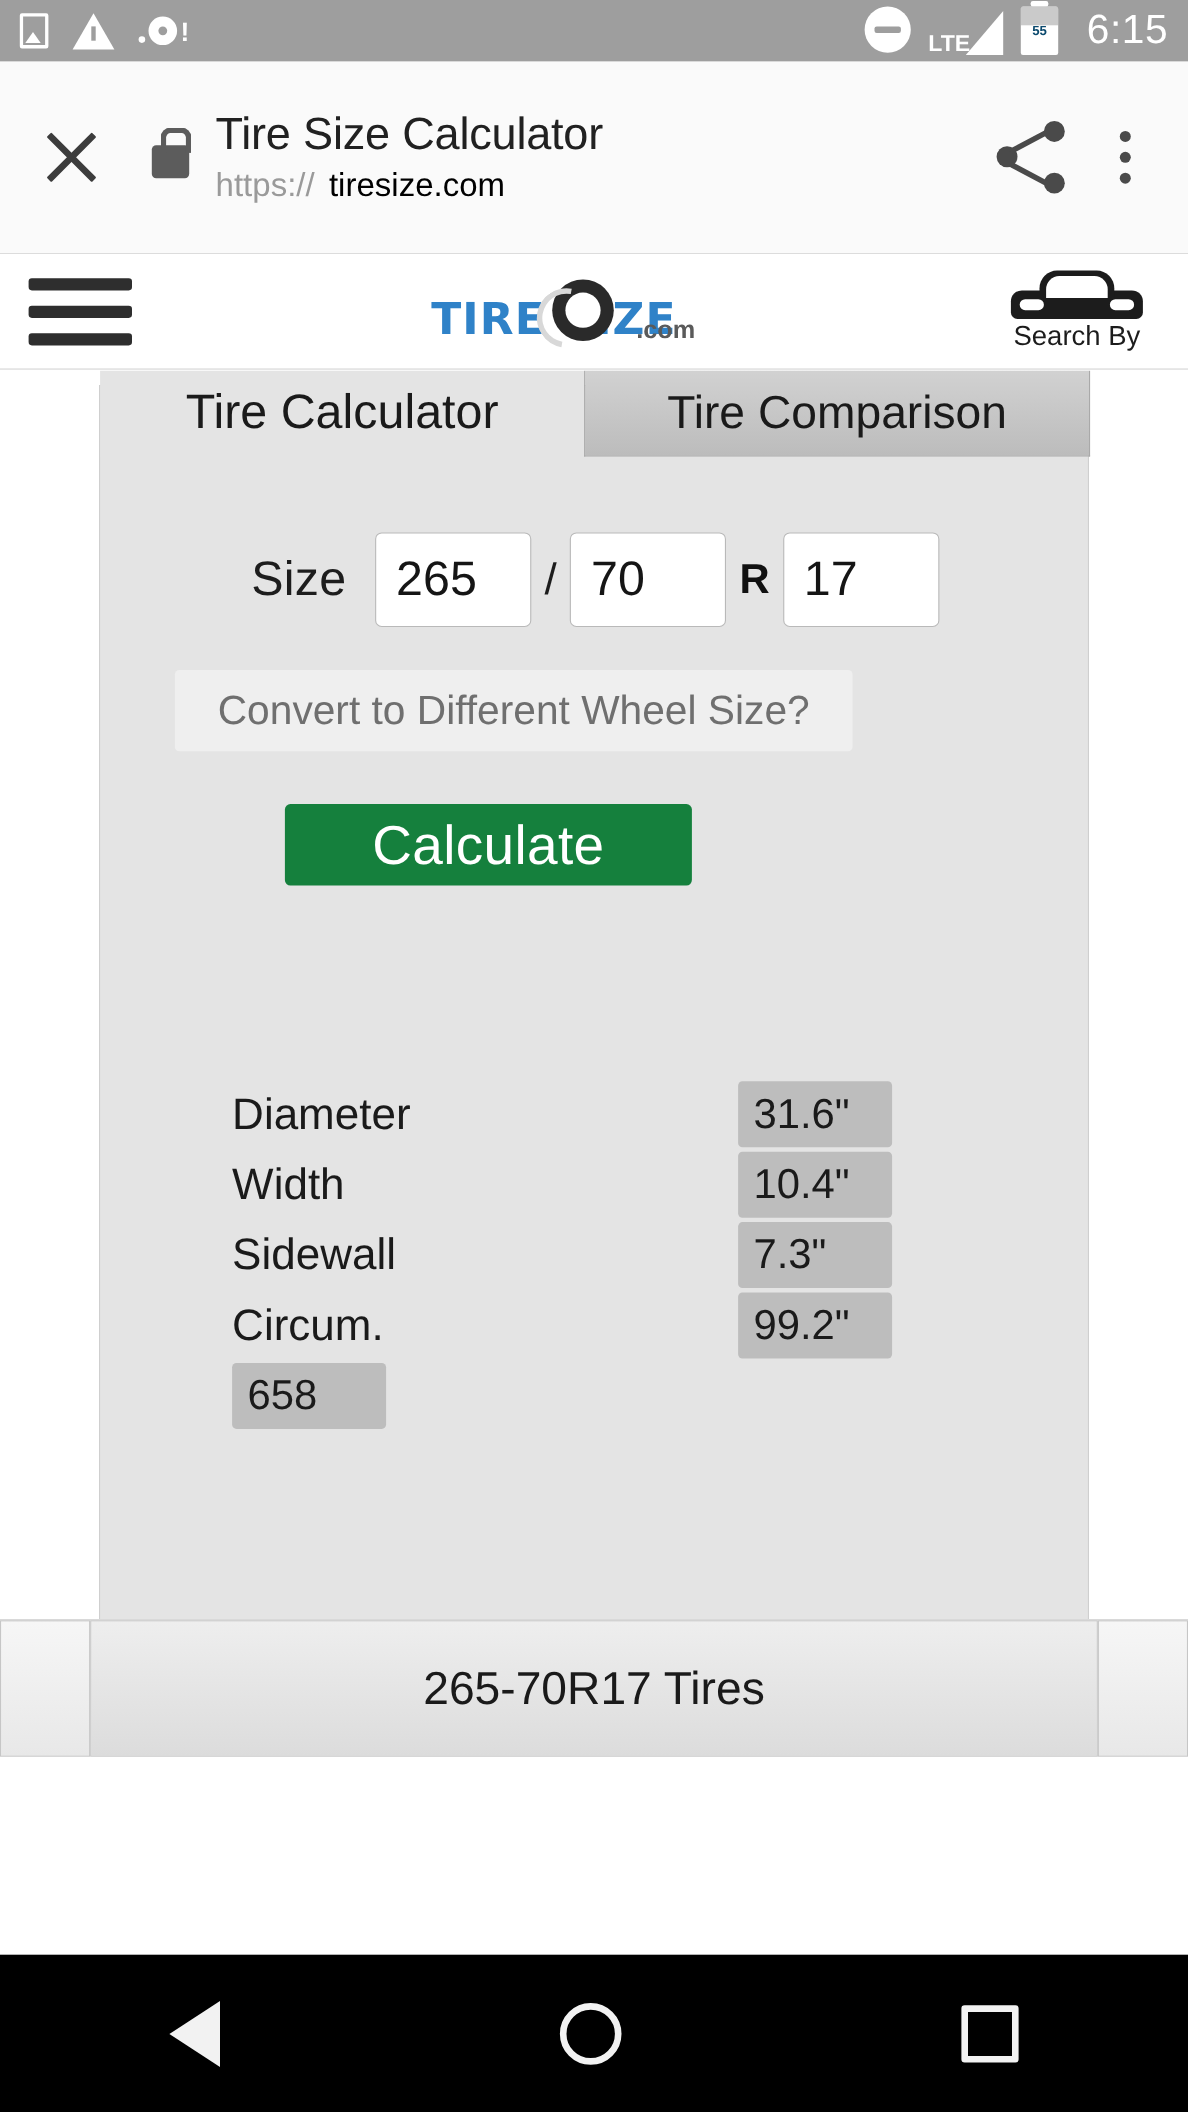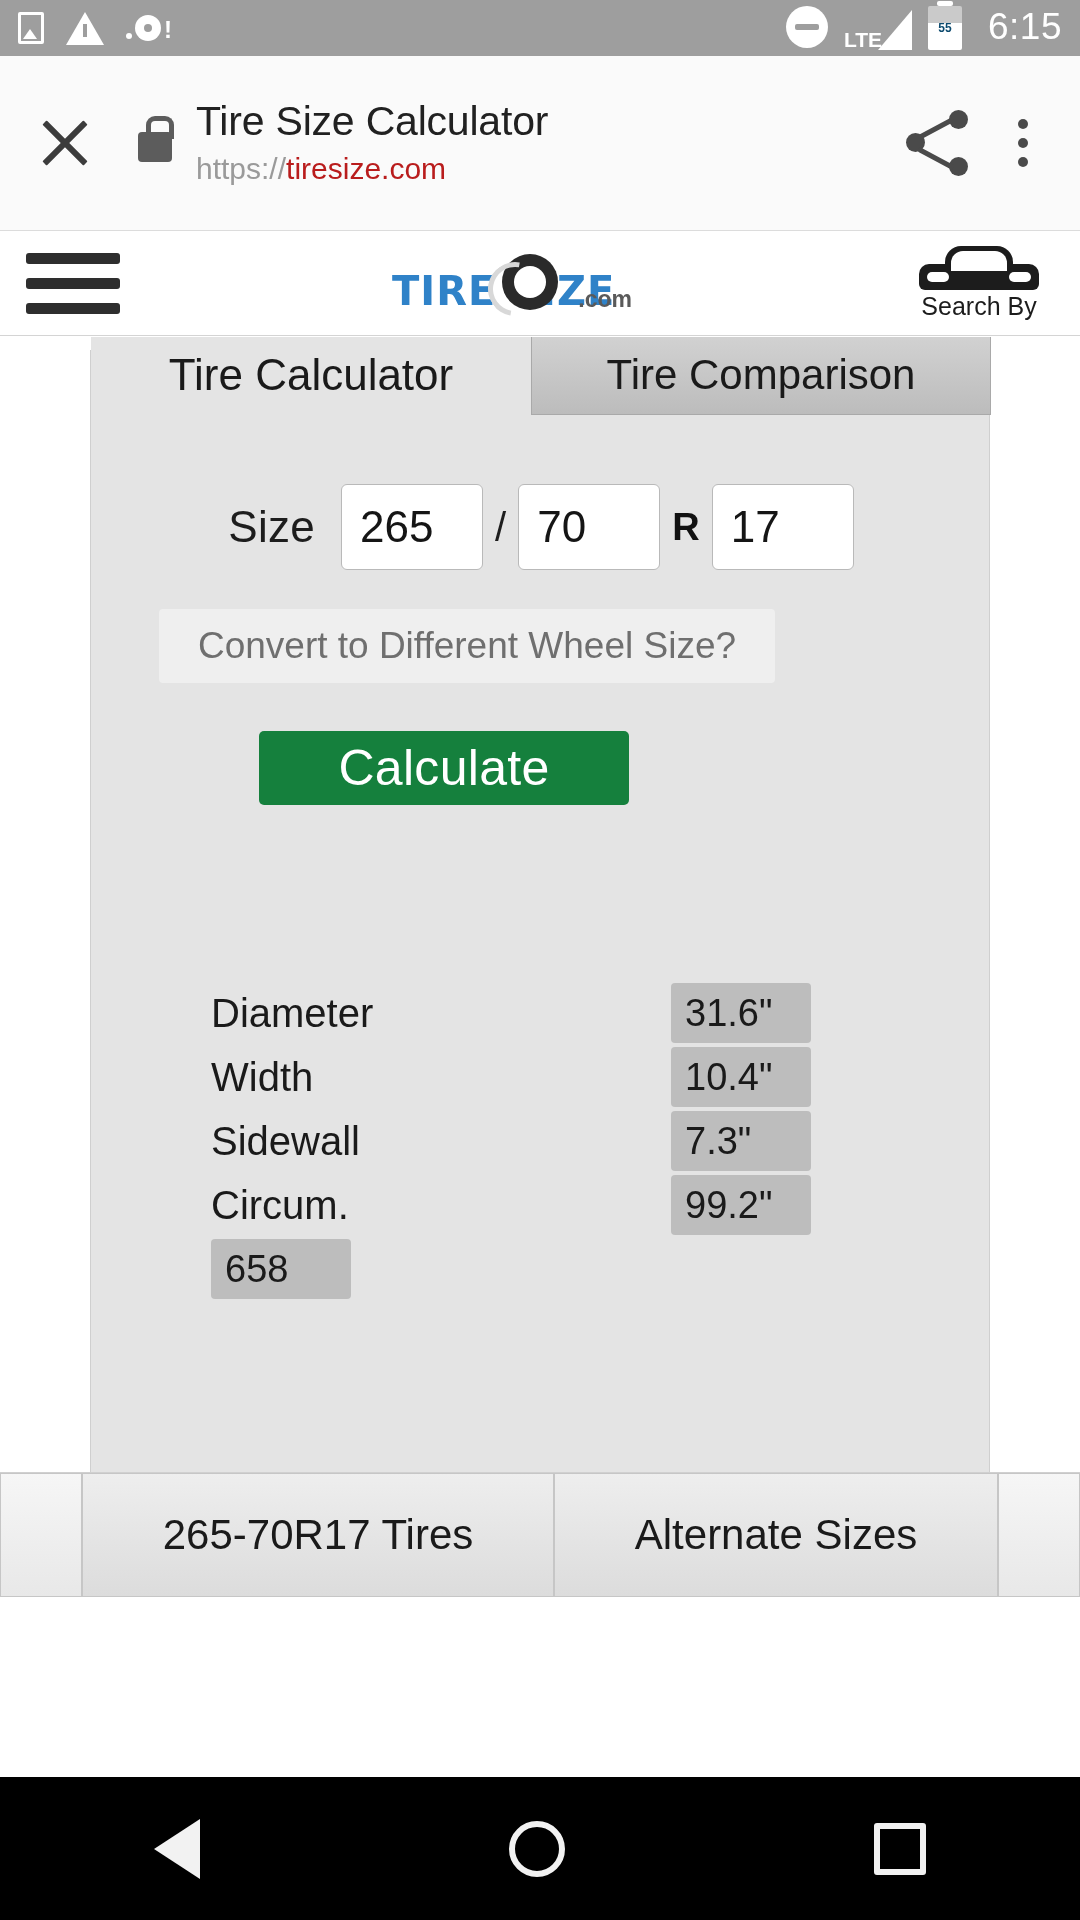--- a/index.html
+++ b/index.html
@@ -86,21 +86,21 @@
     border-radius:9px 9px 0 0;
   }
   .tb-text{ flex:1 1 auto; overflow:hidden; }
   .tb-title{
     font-size:41px; color:#212121; line-height:48px; white-space:nowrap; letter-spacing:-.2px;
   }
   .tb-url{
     font-size:30px; color:#6d6d6d; line-height:40px; margin-top:4px; white-space:nowrap;
   }
   .tb-url .scheme{ color:#9a9a9a; }
-  .tb-url .host{ color:#b91c1c; }
+  .tb-url .host{ color:#000000;margin-left:13px; }
   .share{
     width:66px;height:66px;flex:0 0 auto;margin-right:30px;position:relative;
   }
   .share .nd{ position:absolute;width:19px;height:19px;border-radius:50%;background:#4a4a4a; }
   .share .nd.a{ right:2px; top:0; }
   .share .nd.b{ left:2px; top:23px; }
   .share .nd.c{ right:2px; bottom:0; }
   .share .ln{ position:absolute;height:5px;background:#4a4a4a;border-radius:2px; }
   .share .ln.l1{ width:40px; left:12px; top:16px; transform:rotate(-28deg); }
   .share .ln.l2{ width:40px; left:12px; top:46px; transform:rotate(28deg); }
@@ -365,21 +365,20 @@
         <span class="res-value">658</span>
       </div>
     </div>
 
   </div>
 </div>
 
 <div class="bottom-tabs">
   <div class="btab edge"></div>
   <div class="btab main">265-70R17 Tires</div>
-  <div class="btab main">Alternate Sizes</div>
   <div class="btab edge"></div>
 </div>
 
 <div class="navbar">
   <span class="nav-back"></span>
   <span class="nav-home"></span>
   <span class="nav-recent"></span>
 </div>
 
 </body></html>

